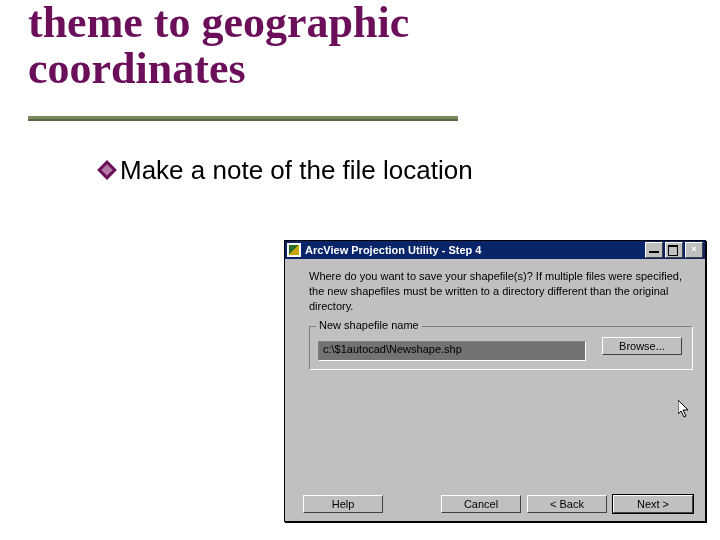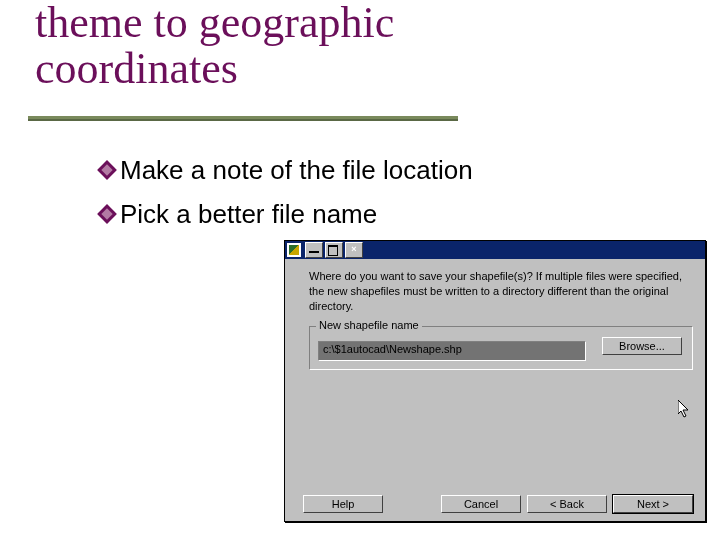--- a/index.html
+++ b/index.html
@@ -1,17 +1,17 @@
 <!DOCTYPE html>
 <html><head>
 <meta charset="utf-8">
 <style>
   html,body{margin:0;padding:0;width:720px;height:540px;background:#fff;font-family:Verdana,Geneva,sans-serif;overflow:hidden;}
   .slide{position:relative;width:720px;height:540px;}
-  .title{position:absolute;left:35px;top:0px;width:420px;font-family:Georgia,'Times New Roman',serif;font-size:44px;line-height:1.05;color:#6b0f5a;font-weight:400;}
+  .title{position:absolute;left:28px;top:0px;width:420px;font-family:Georgia,'Times New Roman',serif;font-size:44px;line-height:1.05;color:#6b0f5a;font-weight:700;}
   .title-underline{position:absolute;left:28px;top:116px;width:430px;height:3px;background:#7a8a5c;box-shadow:0 2px 0 #5a6845;}
   .bullets{position:absolute;left:100px;top:150px;font-size:26px;color:#000;line-height:1.55;}
   .bullet{display:flex;align-items:center;margin-bottom:4px;}
   .dia{width:14px;height:14px;display:inline-block;margin-right:6px;position:relative;}
   .dia::before{content:"";position:absolute;inset:0;background:#6b0f5a;transform:rotate(45deg);}
   .dia::after{content:"";position:absolute;left:3px;top:3px;width:8px;height:8px;background:#b37aa4;transform:rotate(45deg);}
   
   .dlg{position:absolute;left:284px;top:240px;width:420px;height:280px;background:#c0c0c0;border:1px solid #000;box-shadow:1px 1px 0 #000;font-family:'MS Sans Serif',Tahoma,sans-serif;font-size:11px;color:#000;}
   .titlebar{display:flex;align-items:center;height:18px;background:linear-gradient(#0a246a,#0a246a);color:#fff;font-weight:bold;font-size:11px;padding:0 2px;}
   .tb-icon{width:14px;height:14px;background:#fff;margin-right:4px;position:relative;}
@@ -41,29 +41,26 @@
 <div class="slide">
 
   <div class="title">theme to geographic coordinates</div>
   <div class="title-underline"></div>
 
   <div class="bullets">
     <div class="bullet">
       <span class="dia"></span>
       <span>Make a note of the file location</span>
     </div>
-    <div class="bullet">
-      <span class="dia"></span>
-      <span>Pick a better file name</span>
-    </div>
   </div>
 
   <div class="dlg">
     <div class="titlebar">
       <span class="tb-icon"></span>
+      <span class="tb-title">ArcView Projection Utility - Step 4</span>
       <span class="tb-btns">
         <span class="tb-btn min" title="Minimize"></span>
         <span class="tb-btn max" title="Maximize"></span>
         <span class="tb-btn cls" title="Close">×</span>
       </span>
     </div>
     <div class="dlg-body">
       <div class="instr">Where do you want to save your shapefile(s)? If multiple files were specified, the new shapefiles must be written to a directory different than the original directory.</div>
       <div class="fieldset">
         <span class="legend">New shapefile name</span>

